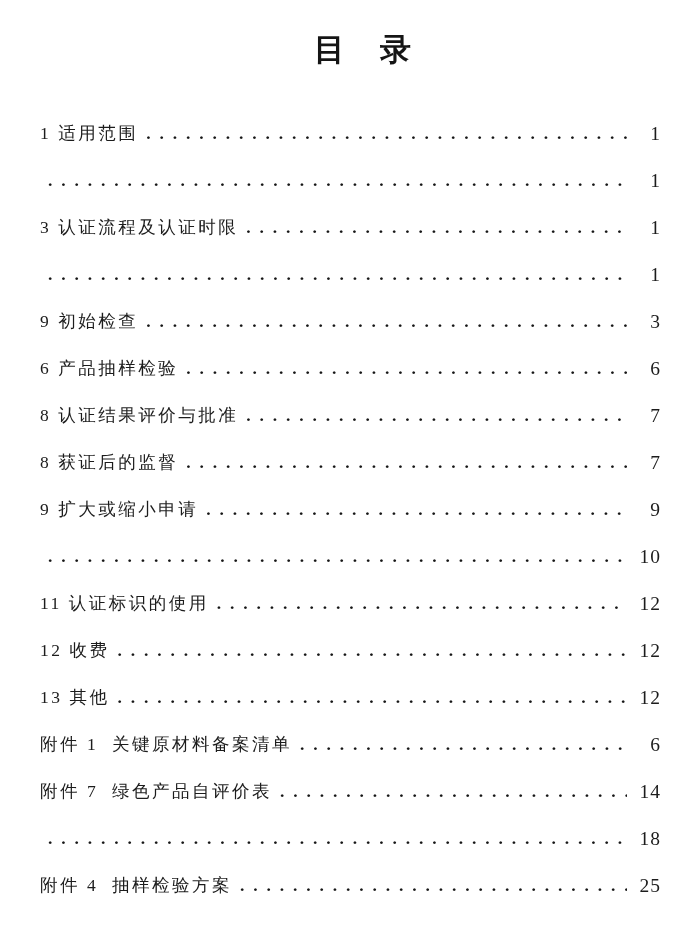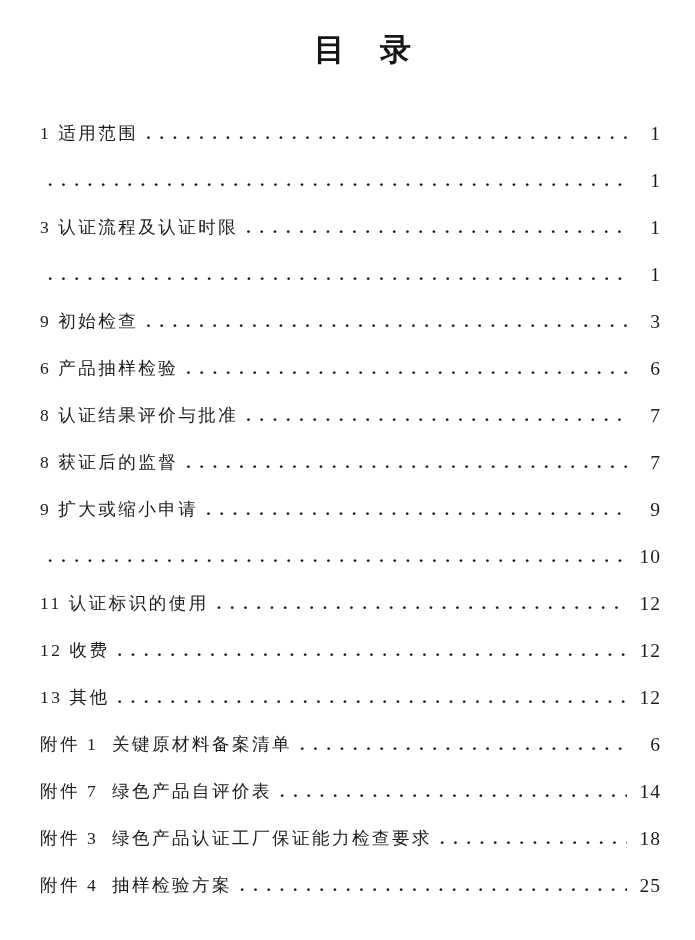--- a/index.html
+++ b/index.html
@@ -153,21 +153,20 @@
     <span class="toc-page">6</span>
   </div>
 
   <div class="toc-line">
     <span class="toc-label">附件 7  绿色产品自评价表</span>
     <span class="toc-leader" aria-hidden="true">. . . . . . . . . . . . . . . . . . . . . . . . . . . . . . . . . . . . . . . . . . . . . . . . . . . . . . . . . . . . . . . . . . . . . . . . . . . . . . . . . . . . . . . . . . . . . . . . . . . . </span>
     <span class="toc-page">14</span>
   </div>
 
   <div class="toc-line">
-    <span class="toc-label">附件 3  绿色产品认证工厂保证能力检查要求</span>
     <span class="toc-leader" aria-hidden="true">. . . . . . . . . . . . . . . . . . . . . . . . . . . . . . . . . . . . . . . . . . . . . . . . . . . . . . . . . . . . . . . . . . . . . . . . . . . . . . . . . . . . . . . . . . . . . . . . . . . . </span>
     <span class="toc-page">18</span>
   </div>
 
   <div class="toc-line">
     <span class="toc-label">附件 4  抽样检验方案</span>
     <span class="toc-leader" aria-hidden="true">. . . . . . . . . . . . . . . . . . . . . . . . . . . . . . . . . . . . . . . . . . . . . . . . . . . . . . . . . . . . . . . . . . . . . . . . . . . . . . . . . . . . . . . . . . . . . . . . . . . . </span>
     <span class="toc-page">25</span>
   </div>
 </div>

